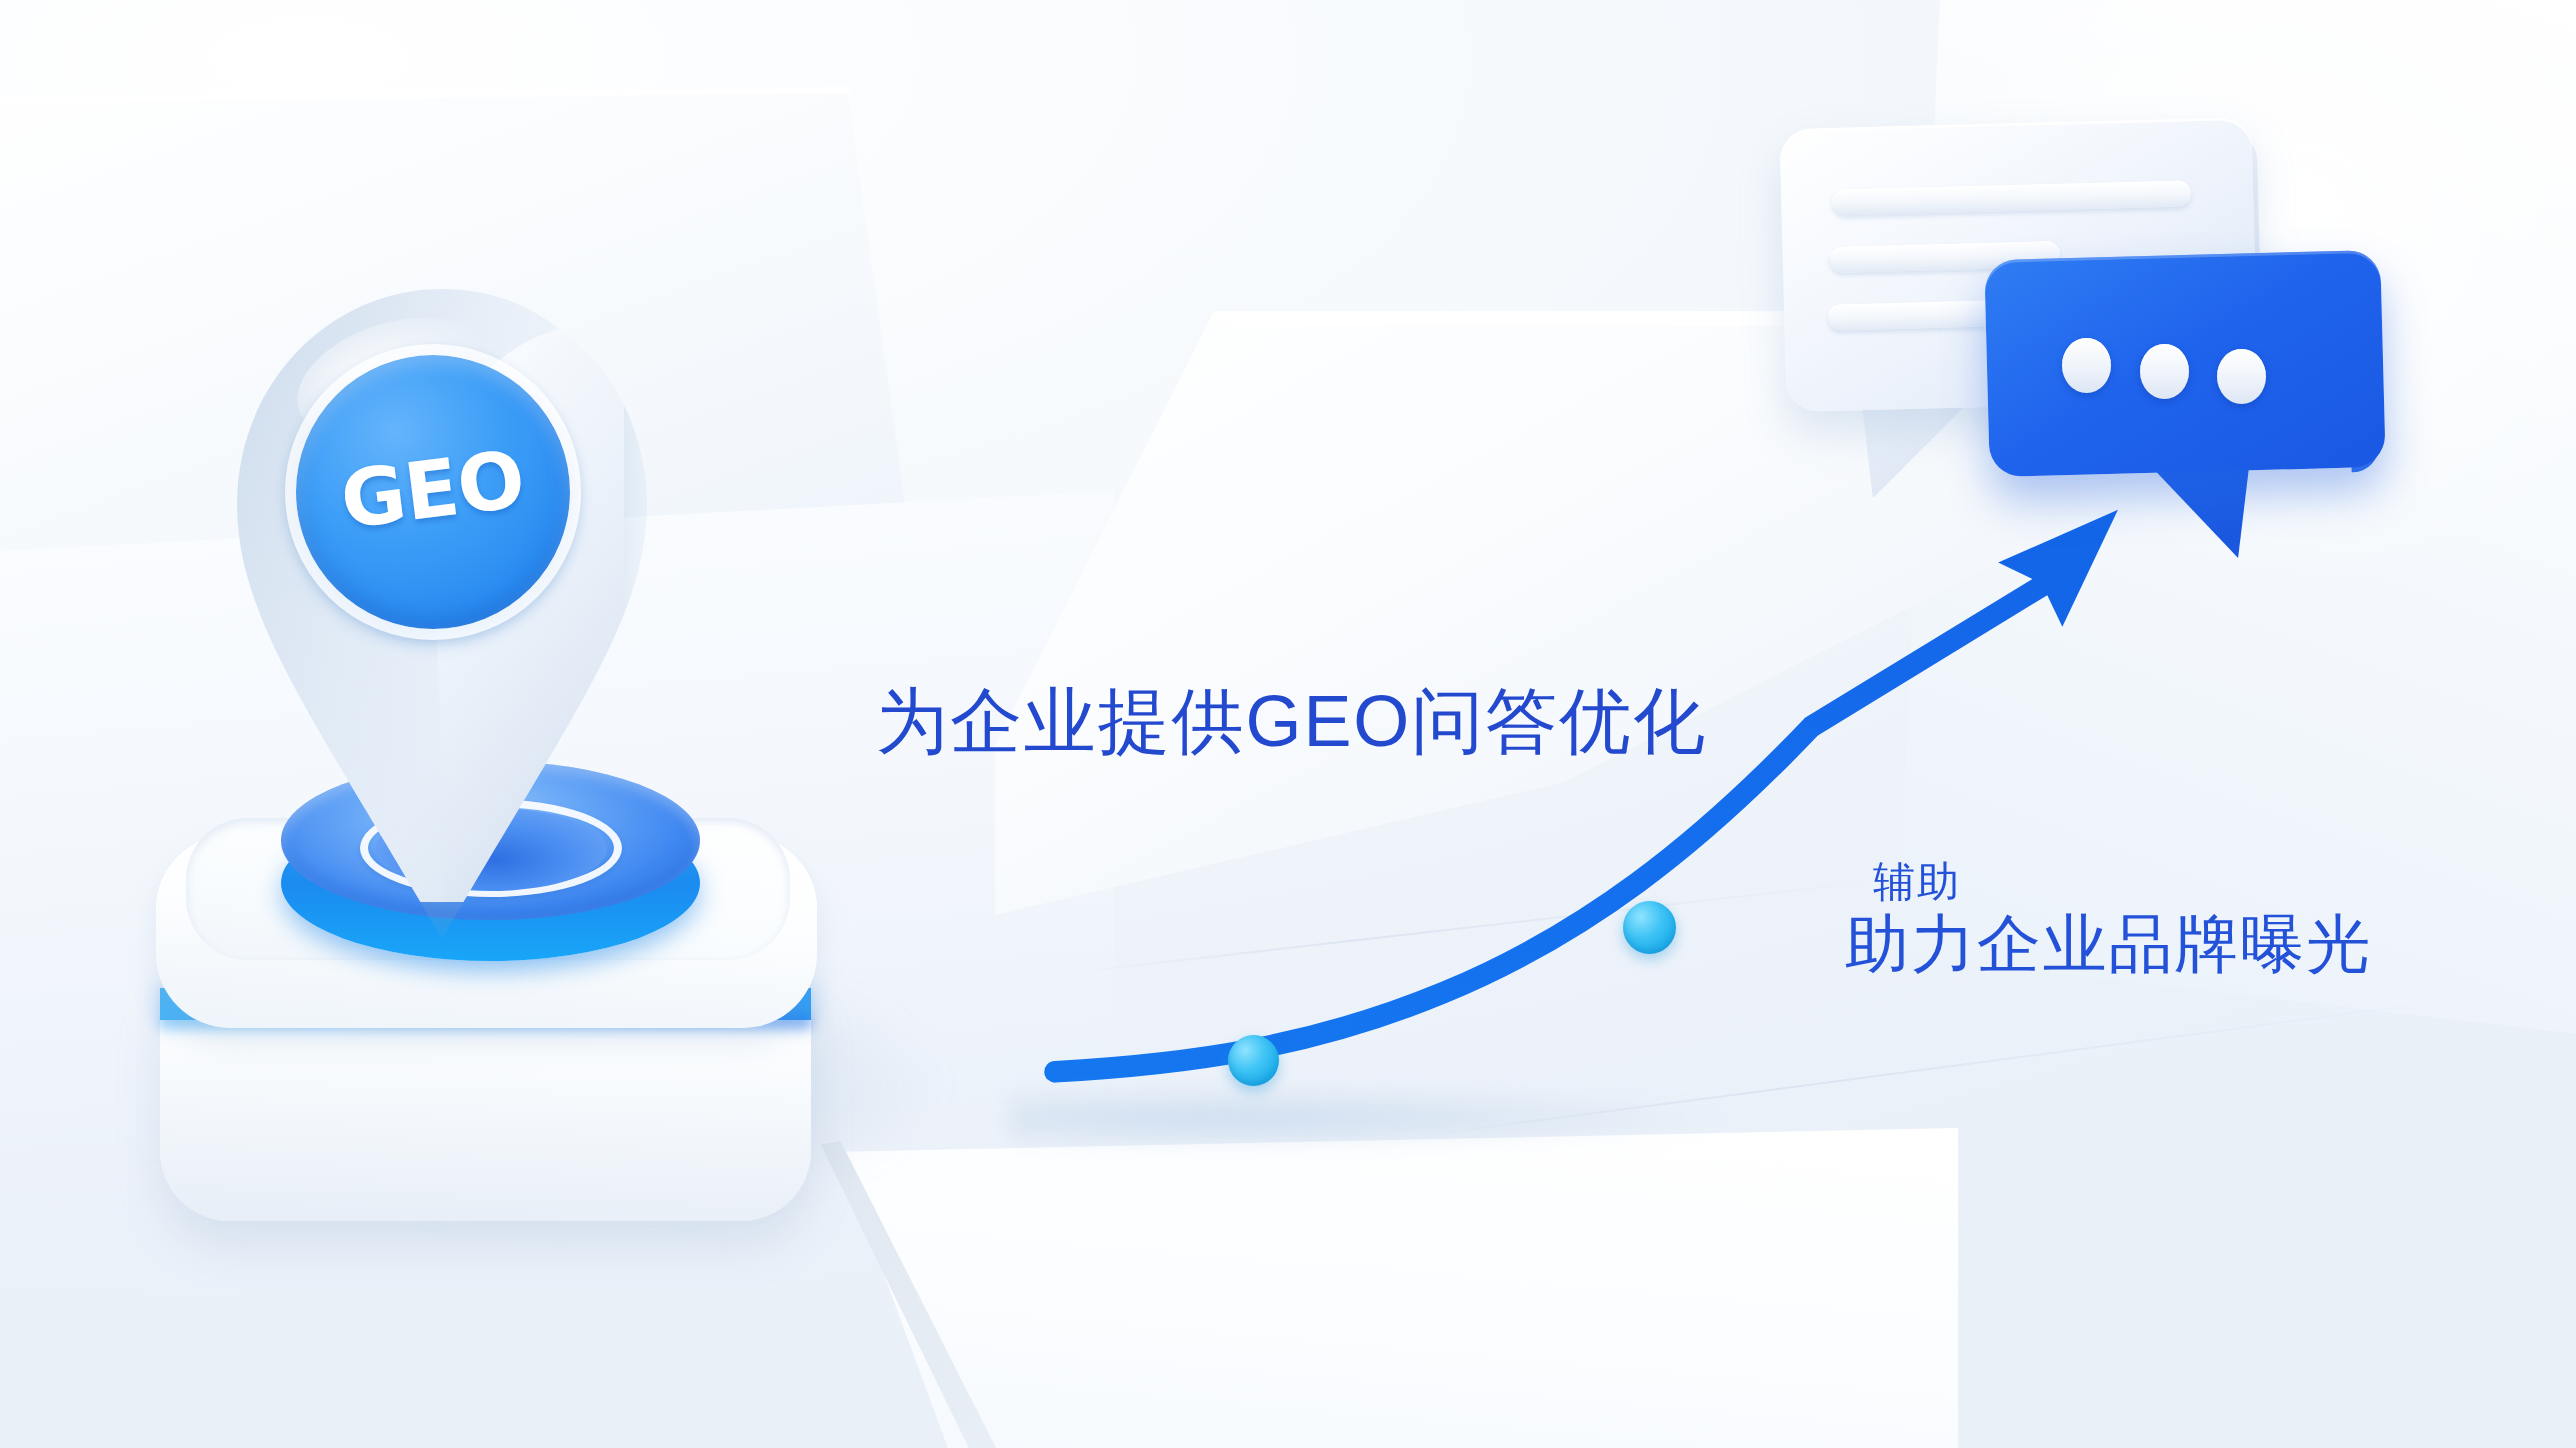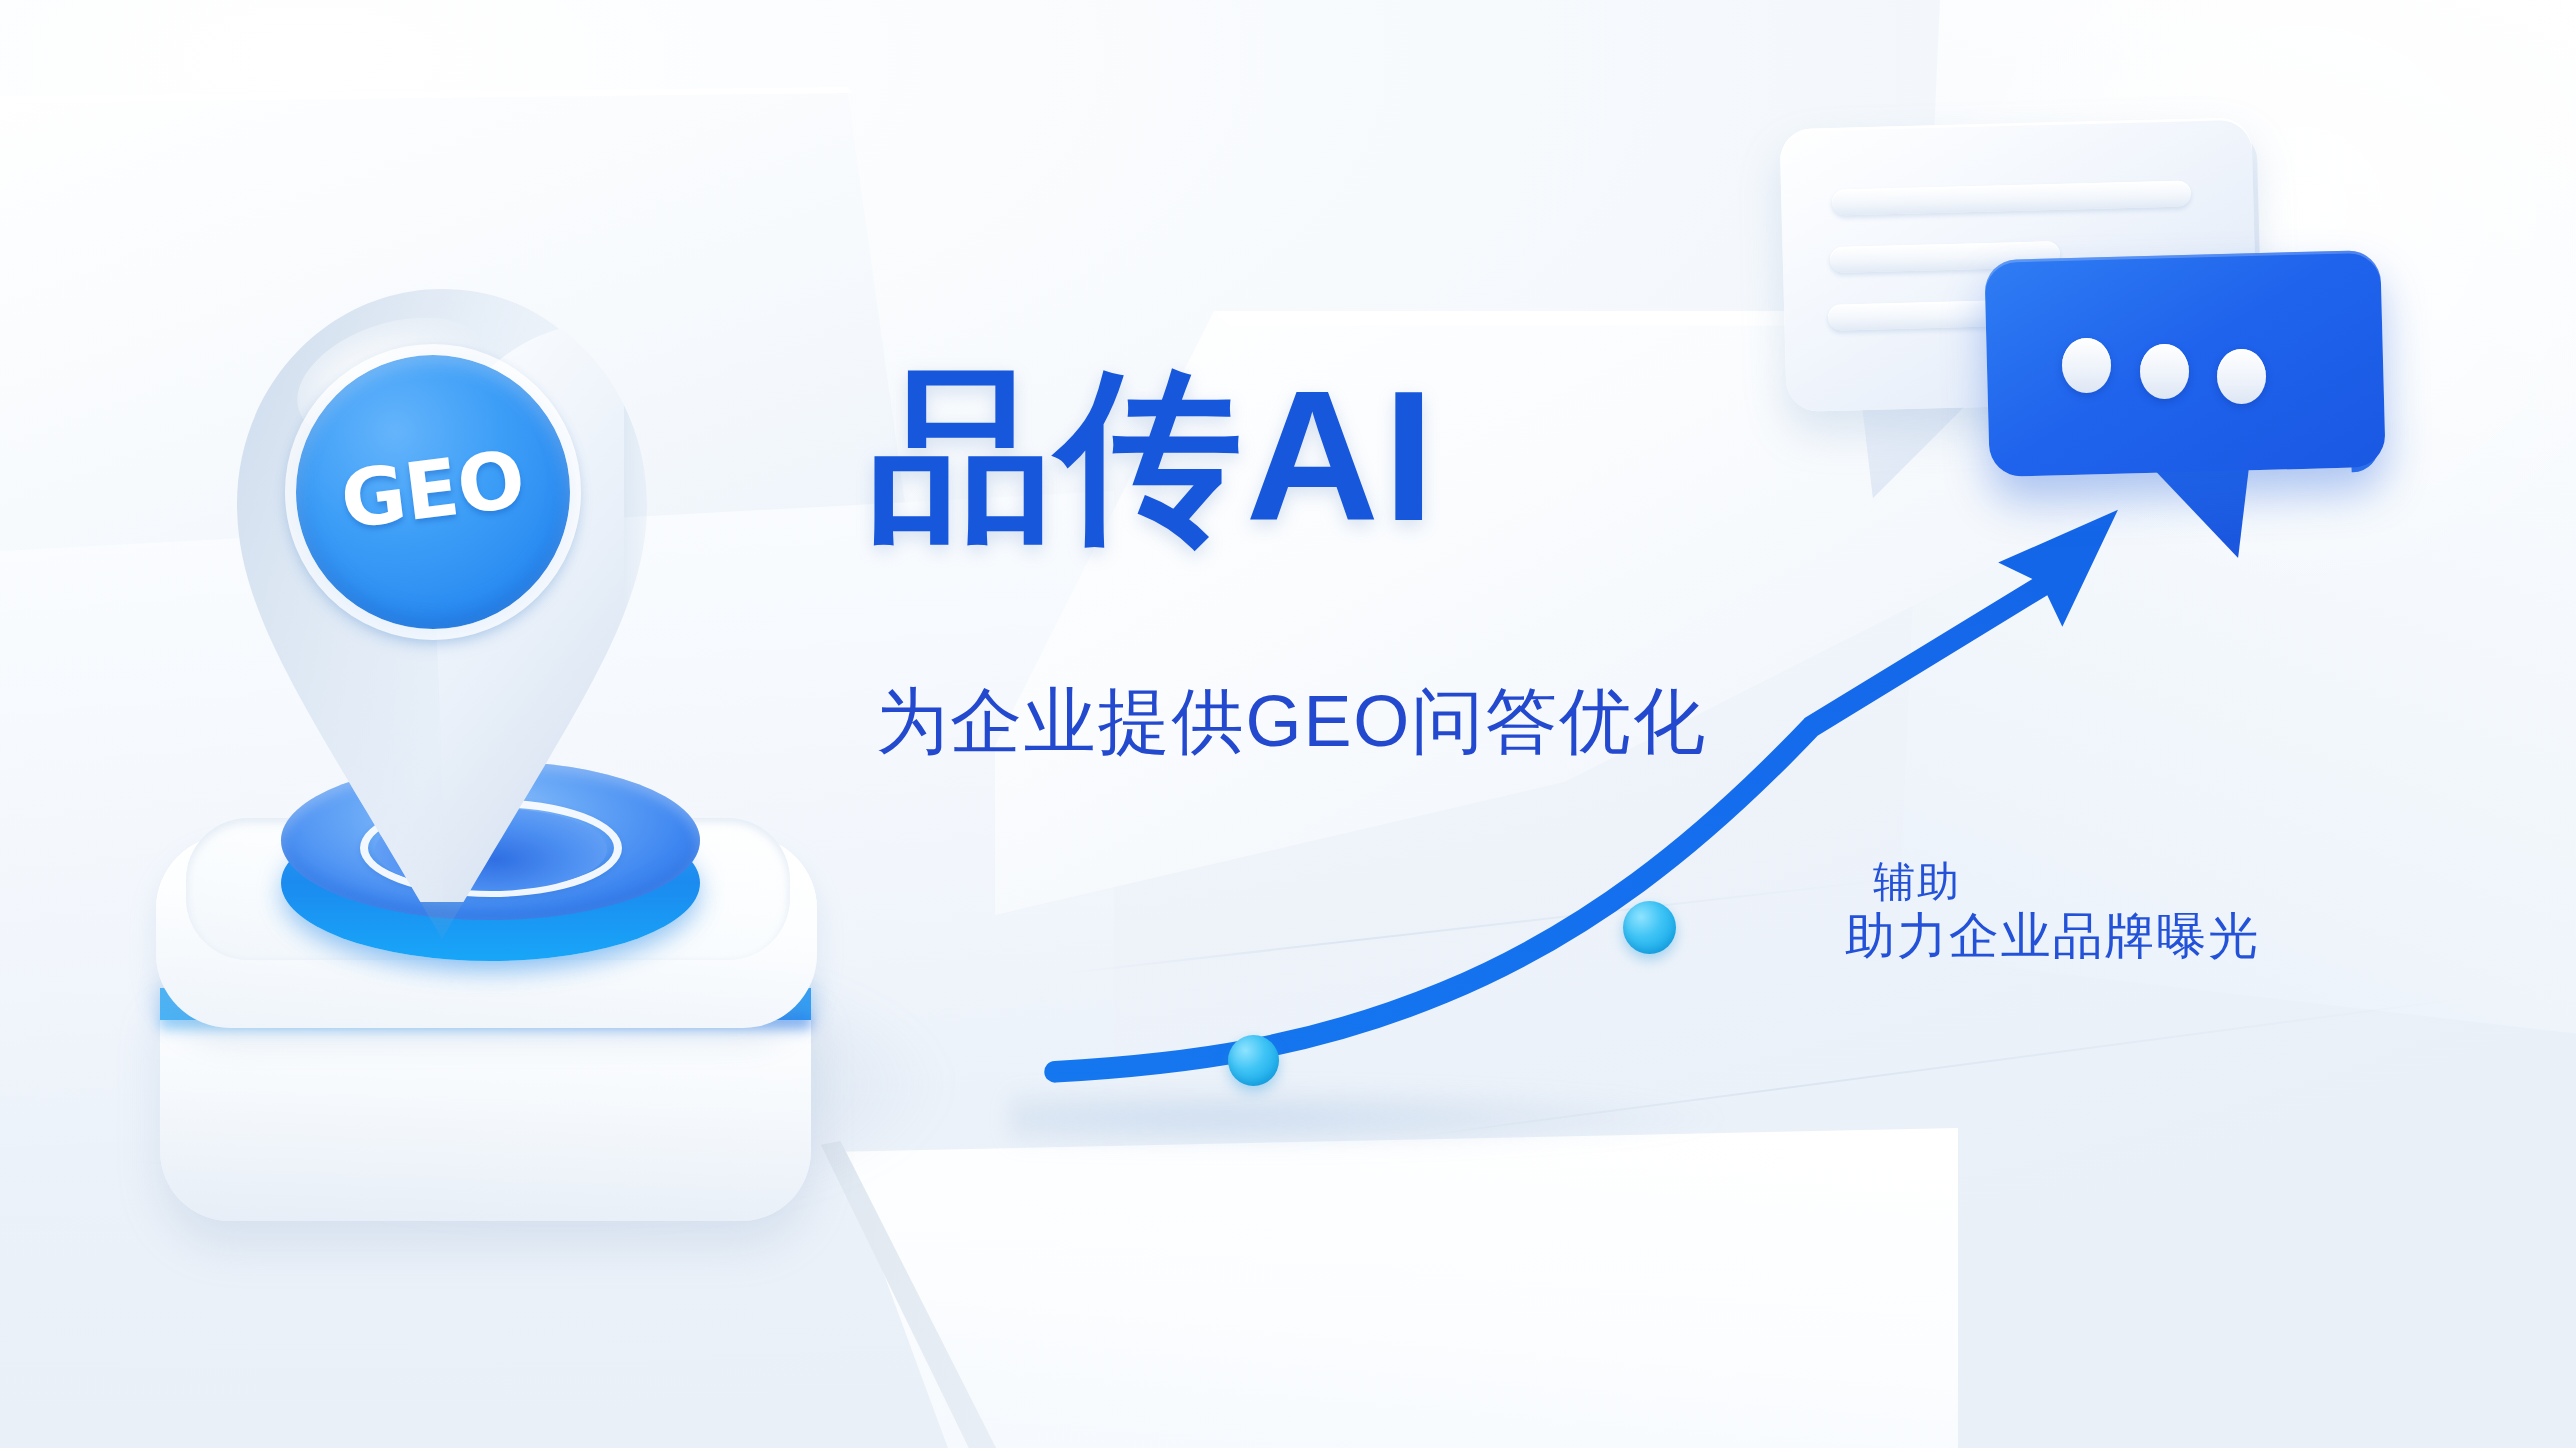--- a/index.html
+++ b/index.html
@@ -281,21 +281,21 @@
     font-size:72px;line-height:1;font-weight:400;
     color:#2349cf;
     letter-spacing:1.9px;
     white-space:nowrap;
   }
   .side-copy{
     position:absolute;left:1845px;top:857px;
     color:#2352d8;font-weight:400;letter-spacing:1.9px;white-space:nowrap;
   }
   .side-copy .ln1{font-size:42px;line-height:1.18;padding-left:28px;}
-  .side-copy .ln2{font-size:50px;line-height:1.18;}
+  .side-copy .ln2{font-size:64px;line-height:1.18;}
 </style>
 </head>
 <body>
 
 <div id="stage">
 
   <div class="bg-layer">
     <div class="panel-a"></div>
     <div class="panel-a-edge"></div>
     <div class="panel-b"></div>
@@ -359,21 +359,20 @@
     <div class="b-line b-line-3"></div>
 
     <div class="bubble-blue-side"></div>
     <div class="bubble-blue-tail"></div>
     <div class="bubble-blue"></div>
     <div class="dot-w dot-w1"></div>
     <div class="dot-w dot-w2"></div>
     <div class="dot-w dot-w3"></div>
   </div>
 
-  <div class="headline">品传AI</div>
   <div class="subheadline">为企业提供GEO问答优化</div>
 
   <div class="side-copy">
     <div class="ln1">辅助</div>
     <div class="ln2">助力企业品牌曝光</div>
   </div>
 
 </div>
 
 

